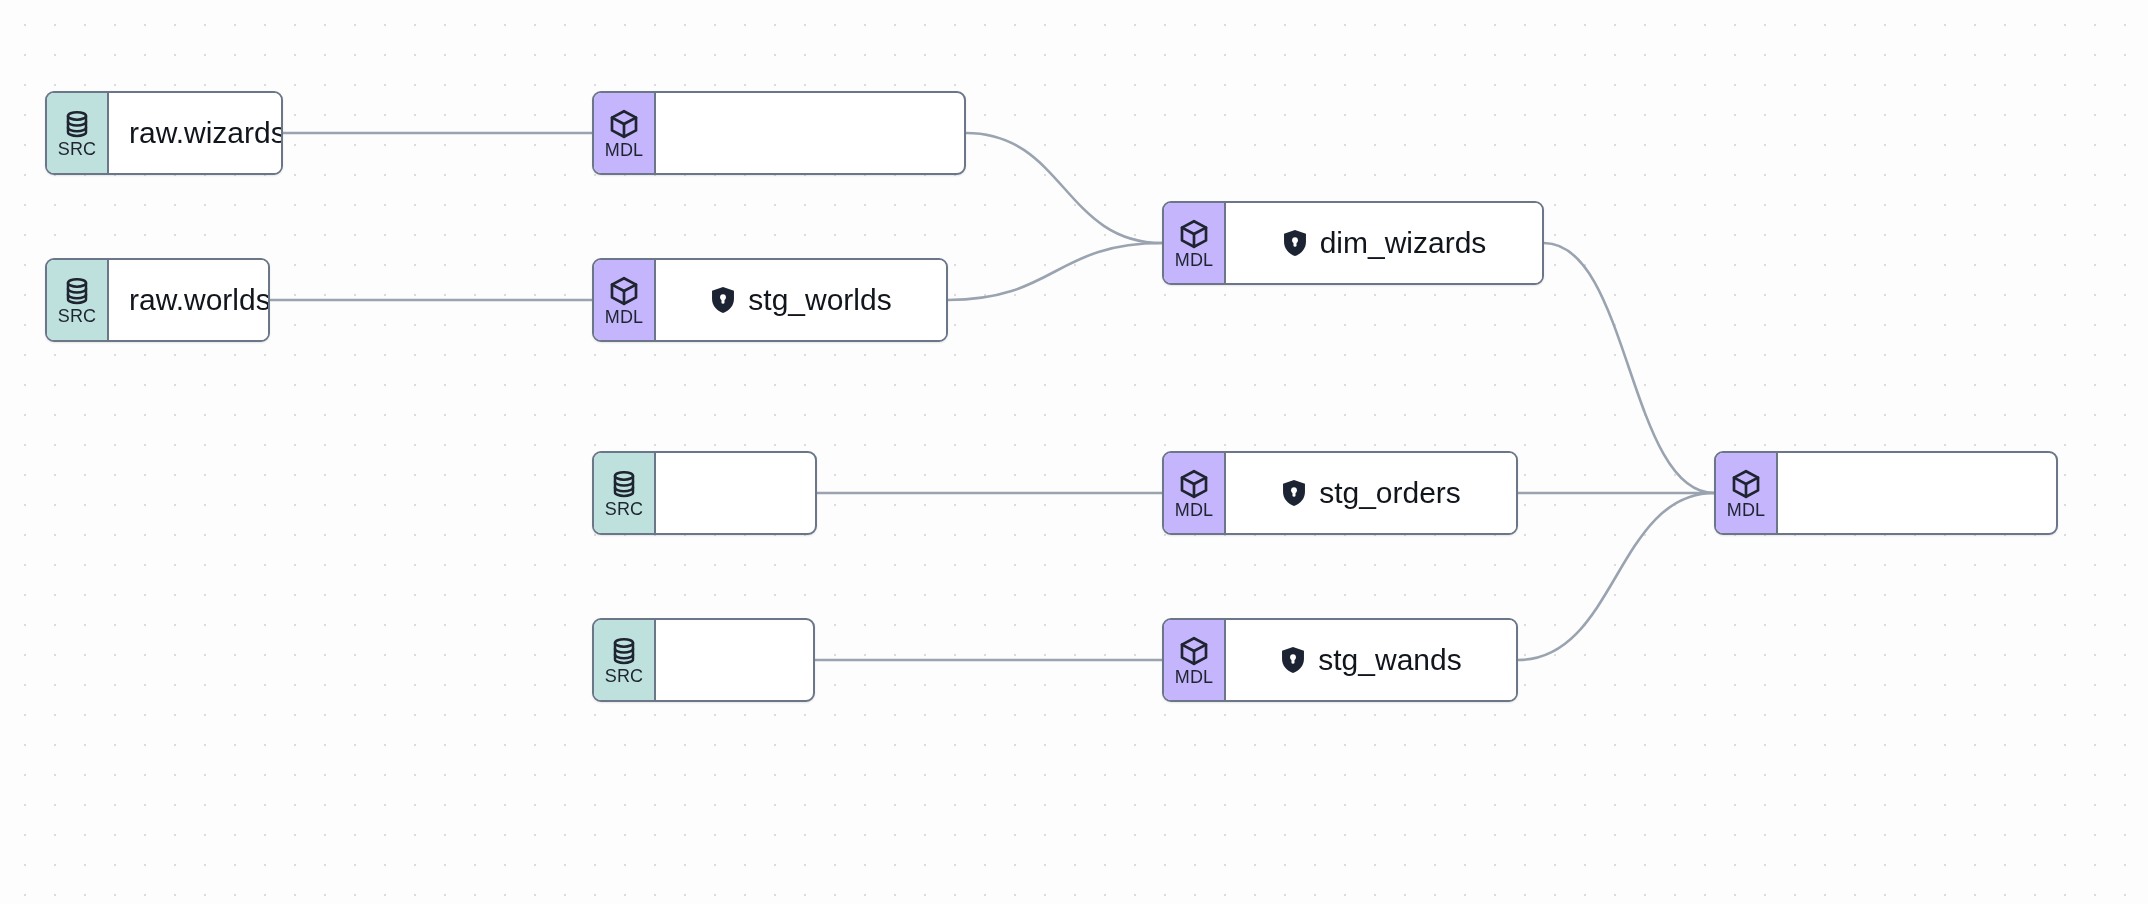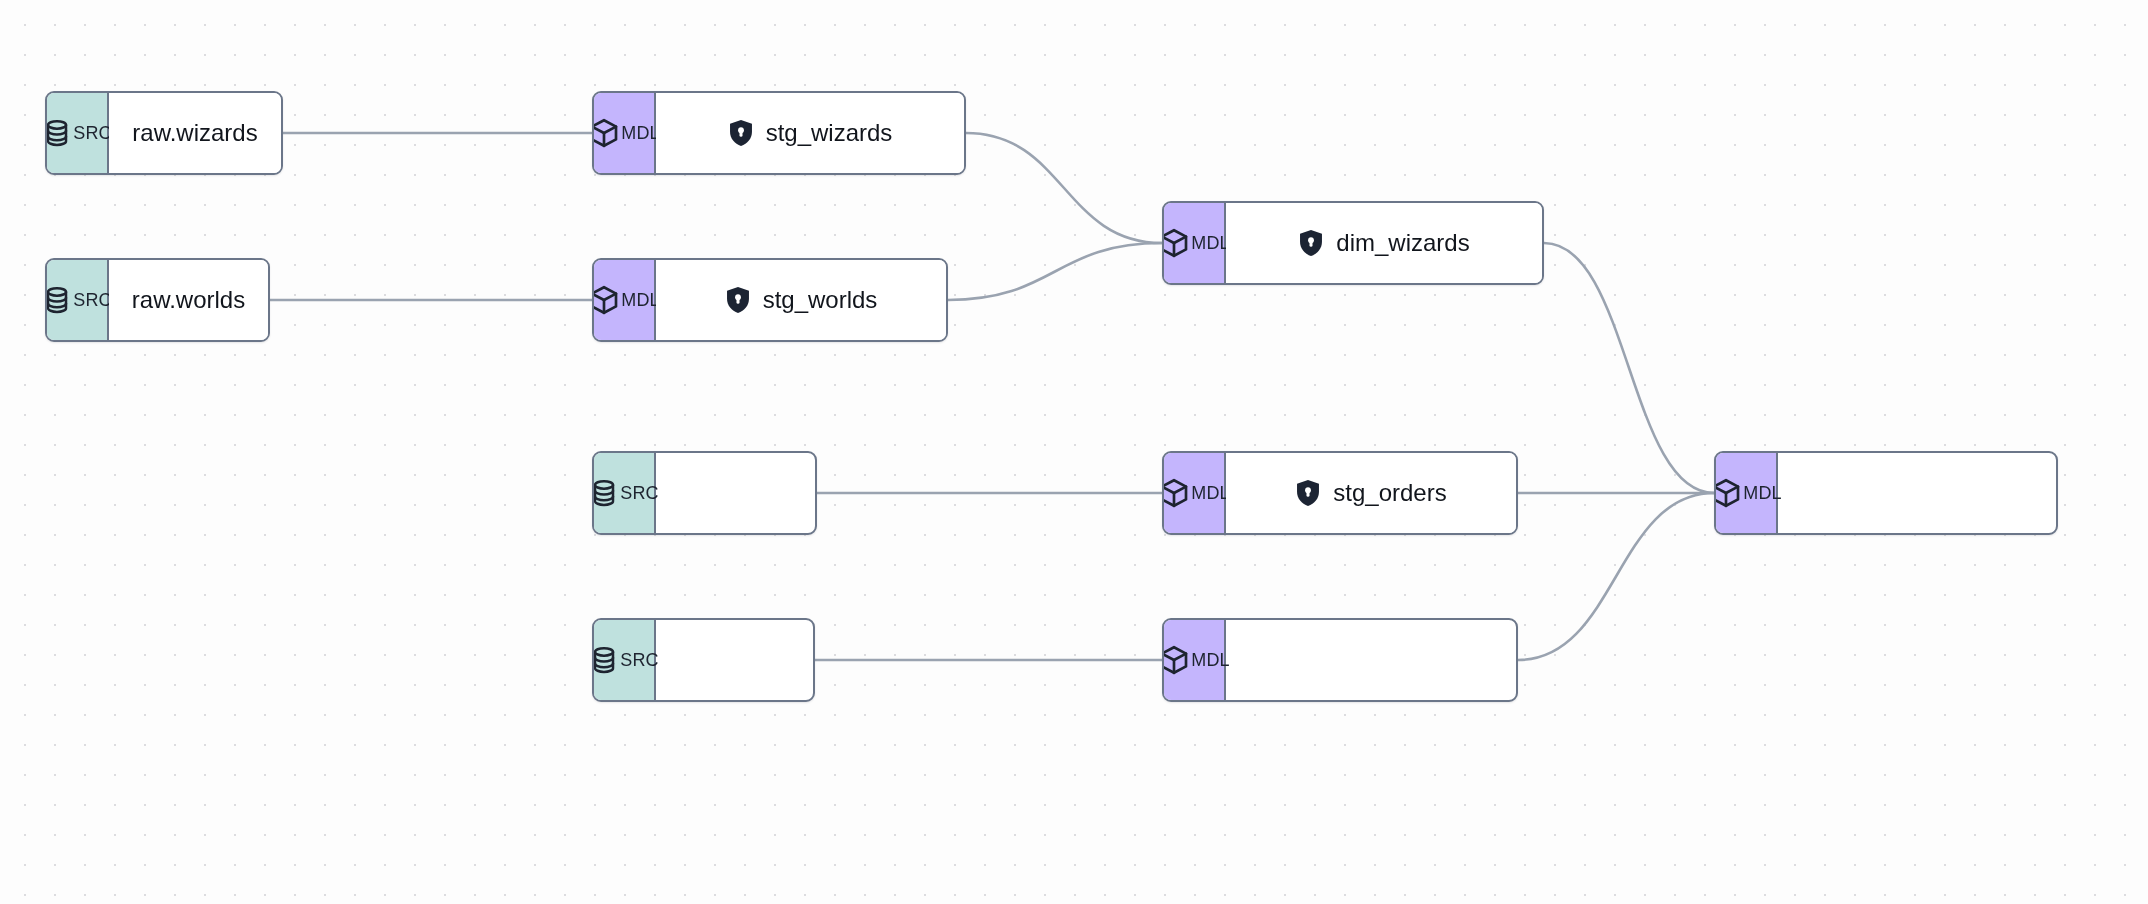--- a/index.html
+++ b/index.html
@@ -53,20 +53,21 @@
     background: #ffffff;
     box-shadow: 0 1px 2px rgba(15, 23, 42, 0.10);
     z-index: 2;
     overflow: hidden;
   }
 
   .node-badge {
     flex: 0 0 auto;
     width: 62px;
     display: flex;
+    flex-direction: column;
     align-items: center;
     justify-content: center;
     gap: 1px;
     border-right: 2px solid #6b7689;
   }
   .node.src .node-badge { background: #bfe1de; }
   .node.mdl .node-badge { background: #c4b5fd; }
 
   .badge-icon {
     display: block;
@@ -90,21 +91,21 @@
     background: #ffffff;
   }
 
   .lock-icon {
     flex: 0 0 auto;
     display: block;
     line-height: 0;
   }
 
   .node-label {
-    font-size: 24px;
+    font-size: 30px;
     line-height: 1;
     color: #11151c;
     white-space: nowrap;
     font-family: "Liberation Sans", sans-serif;
   }
 </style>
 </head>
 <body>
 
 <div id="lineage-canvas">
@@ -174,28 +175,20 @@
       </div>
       <div class="node mdl" style="left: 592px; top: 91px; width: 374px;">
         <div class="node-badge">
           <span class="badge-icon"><svg width="32" height="32" viewBox="0 0 24 24" fill="none" stroke="#1e2430" stroke-width="2" stroke-linecap="round" stroke-linejoin="round">
               <path d="M12 2.4 21 7.2v9.6L12 21.6 3 16.8V7.2z"></path>
               <path d="M3 7.2 12 12l9-4.8"></path>
               <path d="M12 12v9.6"></path>
             </svg></span>
           <span class="badge-text">MDL</span>
         </div>
-        <div class="node-body">
-          <span class="lock-icon"><svg width="26" height="28" viewBox="0 0 22 24" xmlns="http://www.w3.org/2000/svg">
-              <path d="M11 0.8 20.4 4.1v7.1c0 5.4-3.9 10.2-9.4 12-5.5-1.8-9.4-6.6-9.4-12V4.1z" fill="#1c2433"></path>
-              <circle cx="11" cy="9.6" r="2.5" fill="#ffffff"></circle>
-              <rect x="9.7" y="9.6" width="2.6" height="5.6" rx="1.3" fill="#ffffff"></rect>
-            </svg></span>
-          <span class="node-label">stg_wizards</span>
-        </div>
       </div>
       <div class="node mdl" style="left: 592px; top: 258px; width: 356px;">
         <div class="node-badge">
           <span class="badge-icon"><svg width="32" height="32" viewBox="0 0 24 24" fill="none" stroke="#1e2430" stroke-width="2" stroke-linecap="round" stroke-linejoin="round">
               <path d="M12 2.4 21 7.2v9.6L12 21.6 3 16.8V7.2z"></path>
               <path d="M3 7.2 12 12l9-4.8"></path>
               <path d="M12 12v9.6"></path>
             </svg></span>
           <span class="badge-text">MDL</span>
         </div>
@@ -228,20 +221,28 @@
       </div>
       <div class="node mdl" style="left: 1162px; top: 618px; width: 356px;">
         <div class="node-badge">
           <span class="badge-icon"><svg width="32" height="32" viewBox="0 0 24 24" fill="none" stroke="#1e2430" stroke-width="2" stroke-linecap="round" stroke-linejoin="round">
               <path d="M12 2.4 21 7.2v9.6L12 21.6 3 16.8V7.2z"></path>
               <path d="M3 7.2 12 12l9-4.8"></path>
               <path d="M12 12v9.6"></path>
             </svg></span>
           <span class="badge-text">MDL</span>
         </div>
+        <div class="node-body">
+          <span class="lock-icon"><svg width="26" height="28" viewBox="0 0 22 24" xmlns="http://www.w3.org/2000/svg">
+              <path d="M11 0.8 20.4 4.1v7.1c0 5.4-3.9 10.2-9.4 12-5.5-1.8-9.4-6.6-9.4-12V4.1z" fill="#1c2433"></path>
+              <circle cx="11" cy="9.6" r="2.5" fill="#ffffff"></circle>
+              <rect x="9.7" y="9.6" width="2.6" height="5.6" rx="1.3" fill="#ffffff"></rect>
+            </svg></span>
+          <span class="node-label">stg_wands</span>
+        </div>
       </div>
       <div class="node mdl" style="left: 1162px; top: 201px; width: 382px;">
         <div class="node-badge">
           <span class="badge-icon"><svg width="32" height="32" viewBox="0 0 24 24" fill="none" stroke="#1e2430" stroke-width="2" stroke-linecap="round" stroke-linejoin="round">
               <path d="M12 2.4 21 7.2v9.6L12 21.6 3 16.8V7.2z"></path>
               <path d="M3 7.2 12 12l9-4.8"></path>
               <path d="M12 12v9.6"></path>
             </svg></span>
           <span class="badge-text">MDL</span>
         </div>

